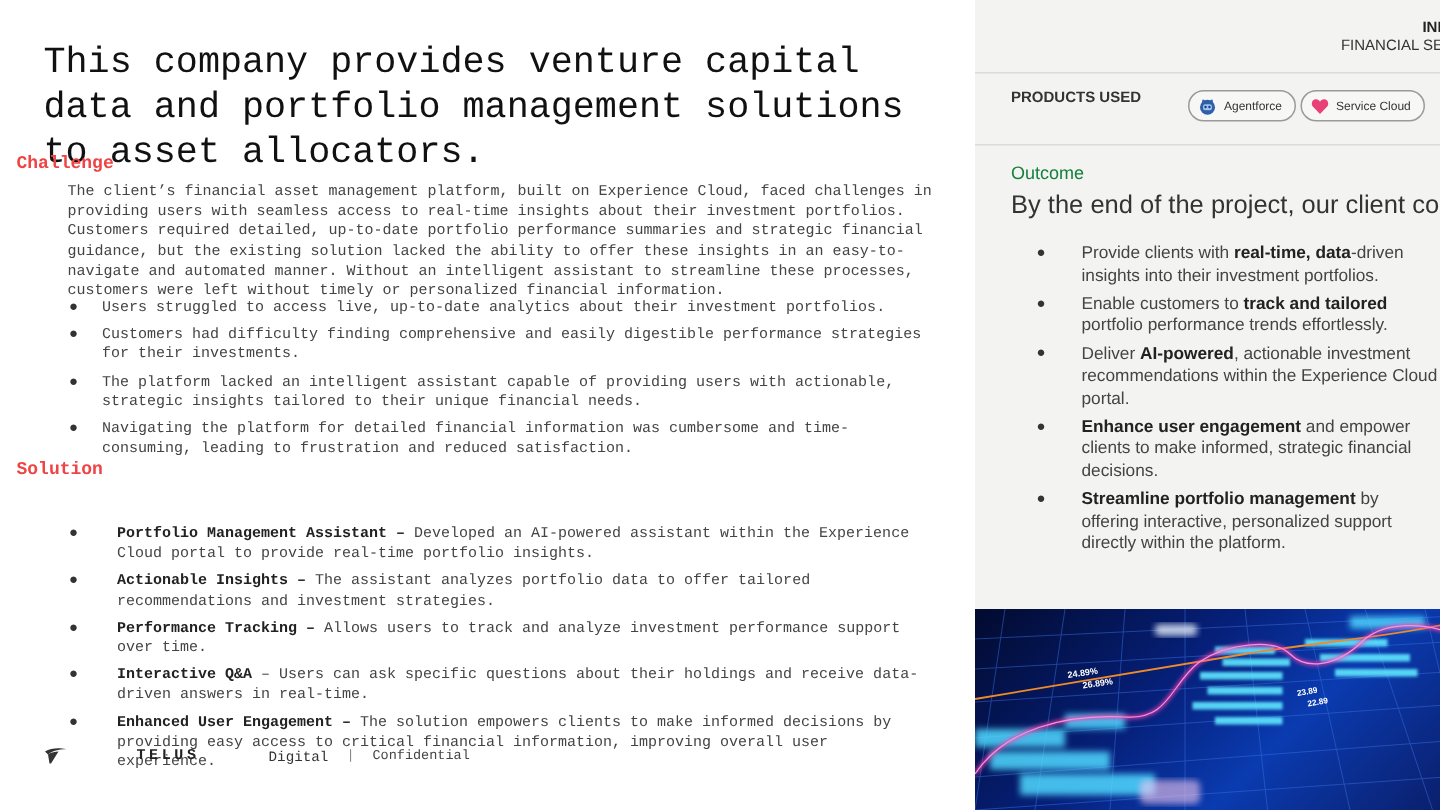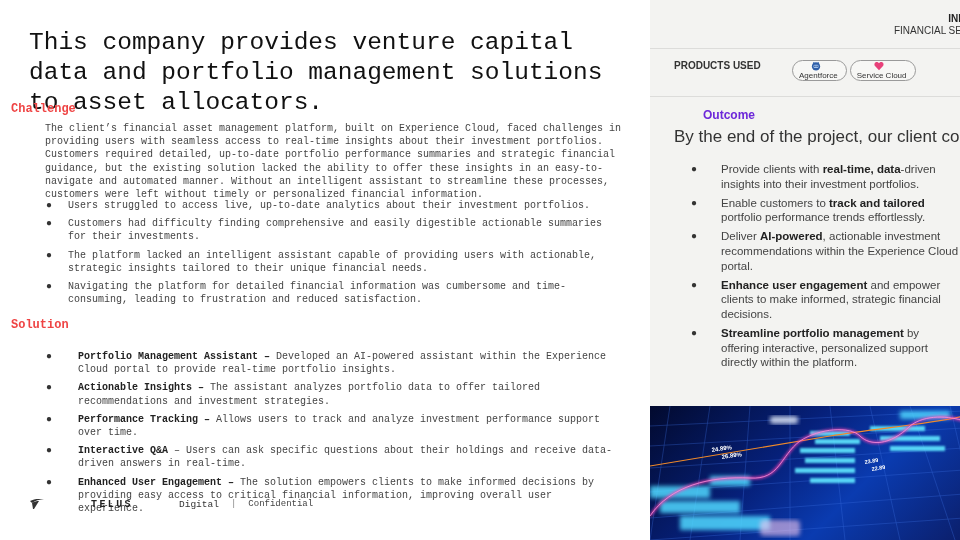--- a/index.html
+++ b/index.html
@@ -30,50 +30,50 @@
   .sep { margin: 0 12px; color: #888; }
 
   .industry { position: absolute; right: 17px; top: 13px; text-align: right; }
   .industry .lbl { font-size: 10px; font-weight: bold; color: #222; }
   .industry .val { font-size: 10px; color: #333; margin-top: 1px; }
 
   .divider { position: absolute; left: 0; width: 314px; height: 1px; background: #dcdcda; }
 
   .products { position: absolute; left: 24px; top: 60px; display: flex; align-items: flex-start; }
   .products .lbl { font-size: 10px; font-weight: bold; color: #333; width: 118px; }
-  .pill { display: flex; align-items: center; height: 21px; border: 1px solid #9a9a9a; border-radius: 11px; padding: 0 8px 0 6px; font-size: 8px; color: #333; background: #f7f7f5; margin-right: 3px; flex-direction: column; }
+  .pill { display: flex; align-items: center; height: 21px; border: 1px solid #9a9a9a; border-radius: 11px; padding: 0 8px 0 6px; font-size: 8px; color: #333; background: #f7f7f5; margin-right: 3px; }
   .pill .ico { width: 12px; height: 12px; margin-right: 5px; display: inline-block; }
 
-  .outcome-h { position: absolute; left: 24px; top: 108px; font-size: 12px; font-weight: bold; color: #6d28d9; margin-left: 29px; }
+  .outcome-h { position: absolute; left: 24px; top: 108px; font-size: 12px; font-weight: normal; color: #15803d; }
   .outcome-p { position: absolute; left: 24px; top: 127px; font-size: 17px; color: #333; }
   ul.out { position: absolute; left: 24px; top: 162px; width: 285px; list-style: none; }
   ul.out li { position: relative; padding-left: 47px; font-size: 11.5px; line-height: 14.6px; color: #444; margin-bottom: 4.5px; }
   ul.out li .dot { position: absolute; left: 17px; top: 0; font-size: 10px; color: #333; }
   ul.out li b { color: #222; }
 
   .hero { position: absolute; left: 0; top: 406px; width: 314px; height: 134px; overflow: hidden;
     background: linear-gradient(135deg, #020a2e 0%, #06207a 40%, #0a3bb0 65%, #0b1e6a 100%); }
 </style>
 </head>
 <body>
 
 <div class="left">
   <h1 class="title">This company  provides venture capital data and portfolio management solutions to asset allocators.</h1>
 
   <div class="section-h" style="top:102px;">Challenge</div>
   <p class="para" style="top:122px;">The client’s financial asset management platform, built on Experience Cloud, faced challenges in providing users with seamless access to real-time insights about their investment portfolios. Customers required detailed, up-to-date portfolio performance summaries and strategic financial guidance, but the existing solution lacked the ability to offer these insights in an easy-to-navigate and automated manner. Without an intelligent assistant to streamline these processes, customers were left without timely or personalized financial information.</p>
 
   <ul class="blist ch" style="top:199px;">
     <li><span class="dot">●</span><span>Users struggled to access live, up-to-date analytics about their investment portfolios.</span></li>
-    <li><span class="dot">●</span><span>Customers had difficulty finding comprehensive and easily digestible actionable summaries for their investments.</span></li>
+    <li><span class="dot">●</span><span>Customers had difficulty finding comprehensive and easily digestible performance strategies for their investments.</span></li>
     <li><span class="dot">●</span><span>The platform lacked an intelligent assistant capable of providing users with actionable, strategic insights tailored to their unique financial needs.</span></li>
     <li><span class="dot">●</span><span>Navigating the platform for detailed financial information was cumbersome and time-consuming, leading to frustration and reduced satisfaction.</span></li>
   </ul>
 
-  <div class="section-h" style="top:306px;margin-top:12px;">Solution</div>
+  <div class="section-h" style="top:306px;">Solution</div>
 
   <ul class="blist sol" style="top:350px;">
     <li><span class="dot">●</span><b>Portfolio Management Assistant –</b><span> Developed an AI-powered assistant within the Experience Cloud portal to provide real-time portfolio insights.</span></li>
     <li><span class="dot">●</span><b>Actionable Insights –</b><span> The assistant analyzes portfolio data to offer tailored recommendations and investment strategies.</span></li>
     <li><span class="dot">●</span><b>Performance Tracking –</b><span> Allows users to track and analyze investment performance support over time.</span></li>
     <li><span class="dot">●</span><b>Interactive Q&amp;A</b><span> – Users can ask specific questions about their holdings and receive data-driven answers in real-time.</span></li>
     <li><span class="dot">●</span><b>Enhanced User Engagement –</b><span> The solution empowers clients to make informed decisions by providing easy access to critical financial information, improving overall user experience.</span></li>
   </ul>
 
   <div class="footer">

